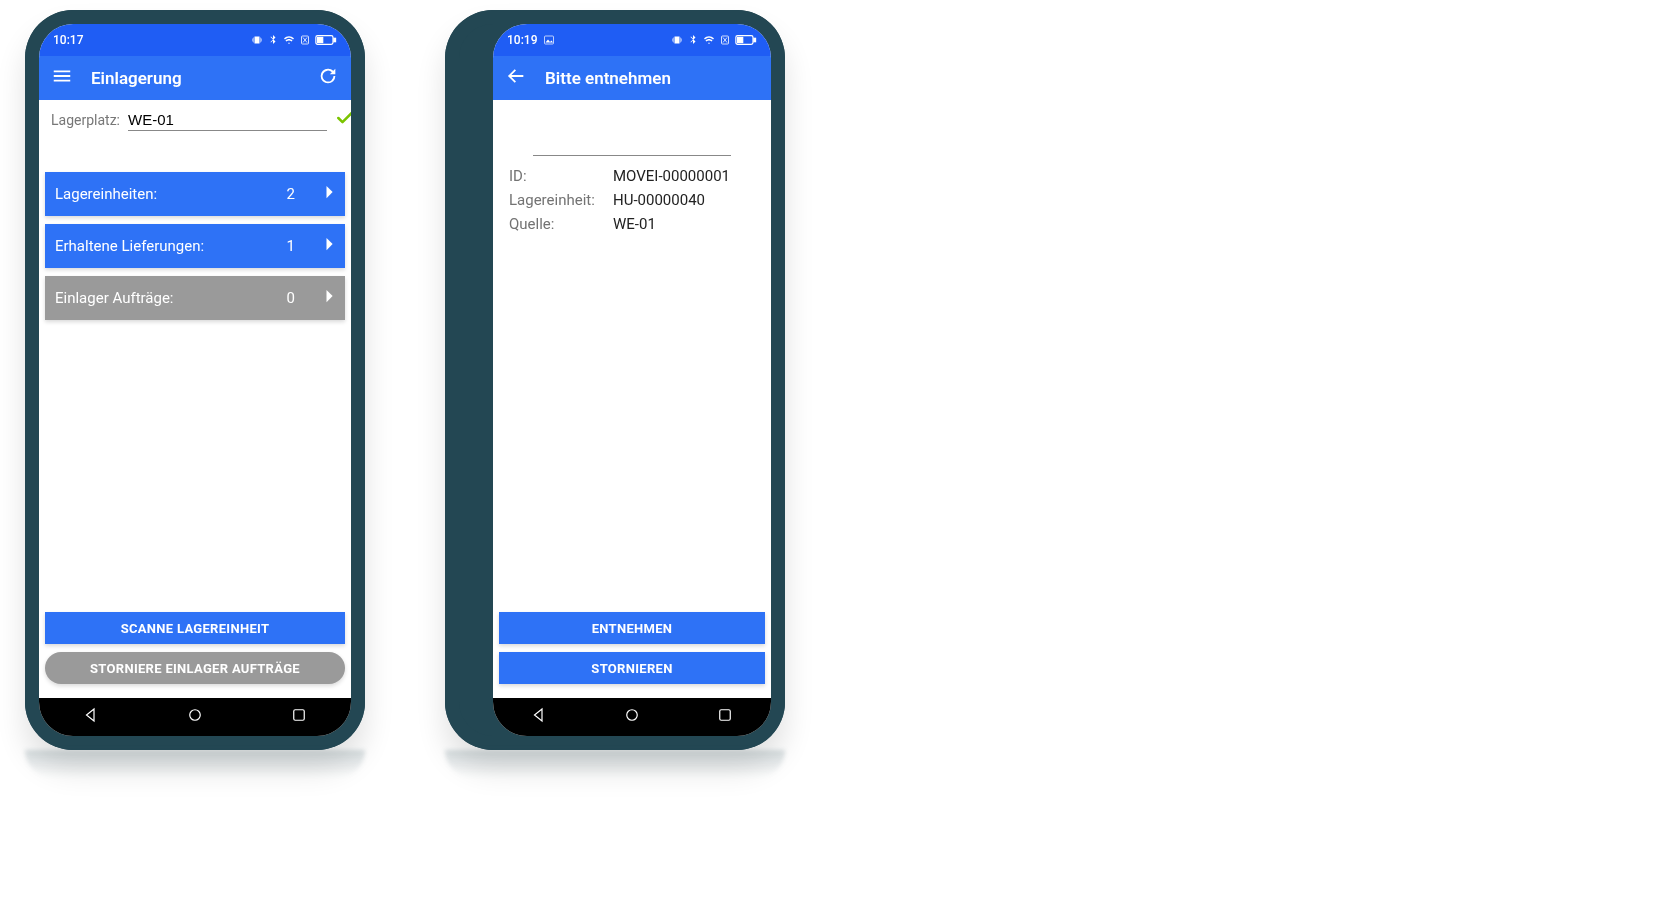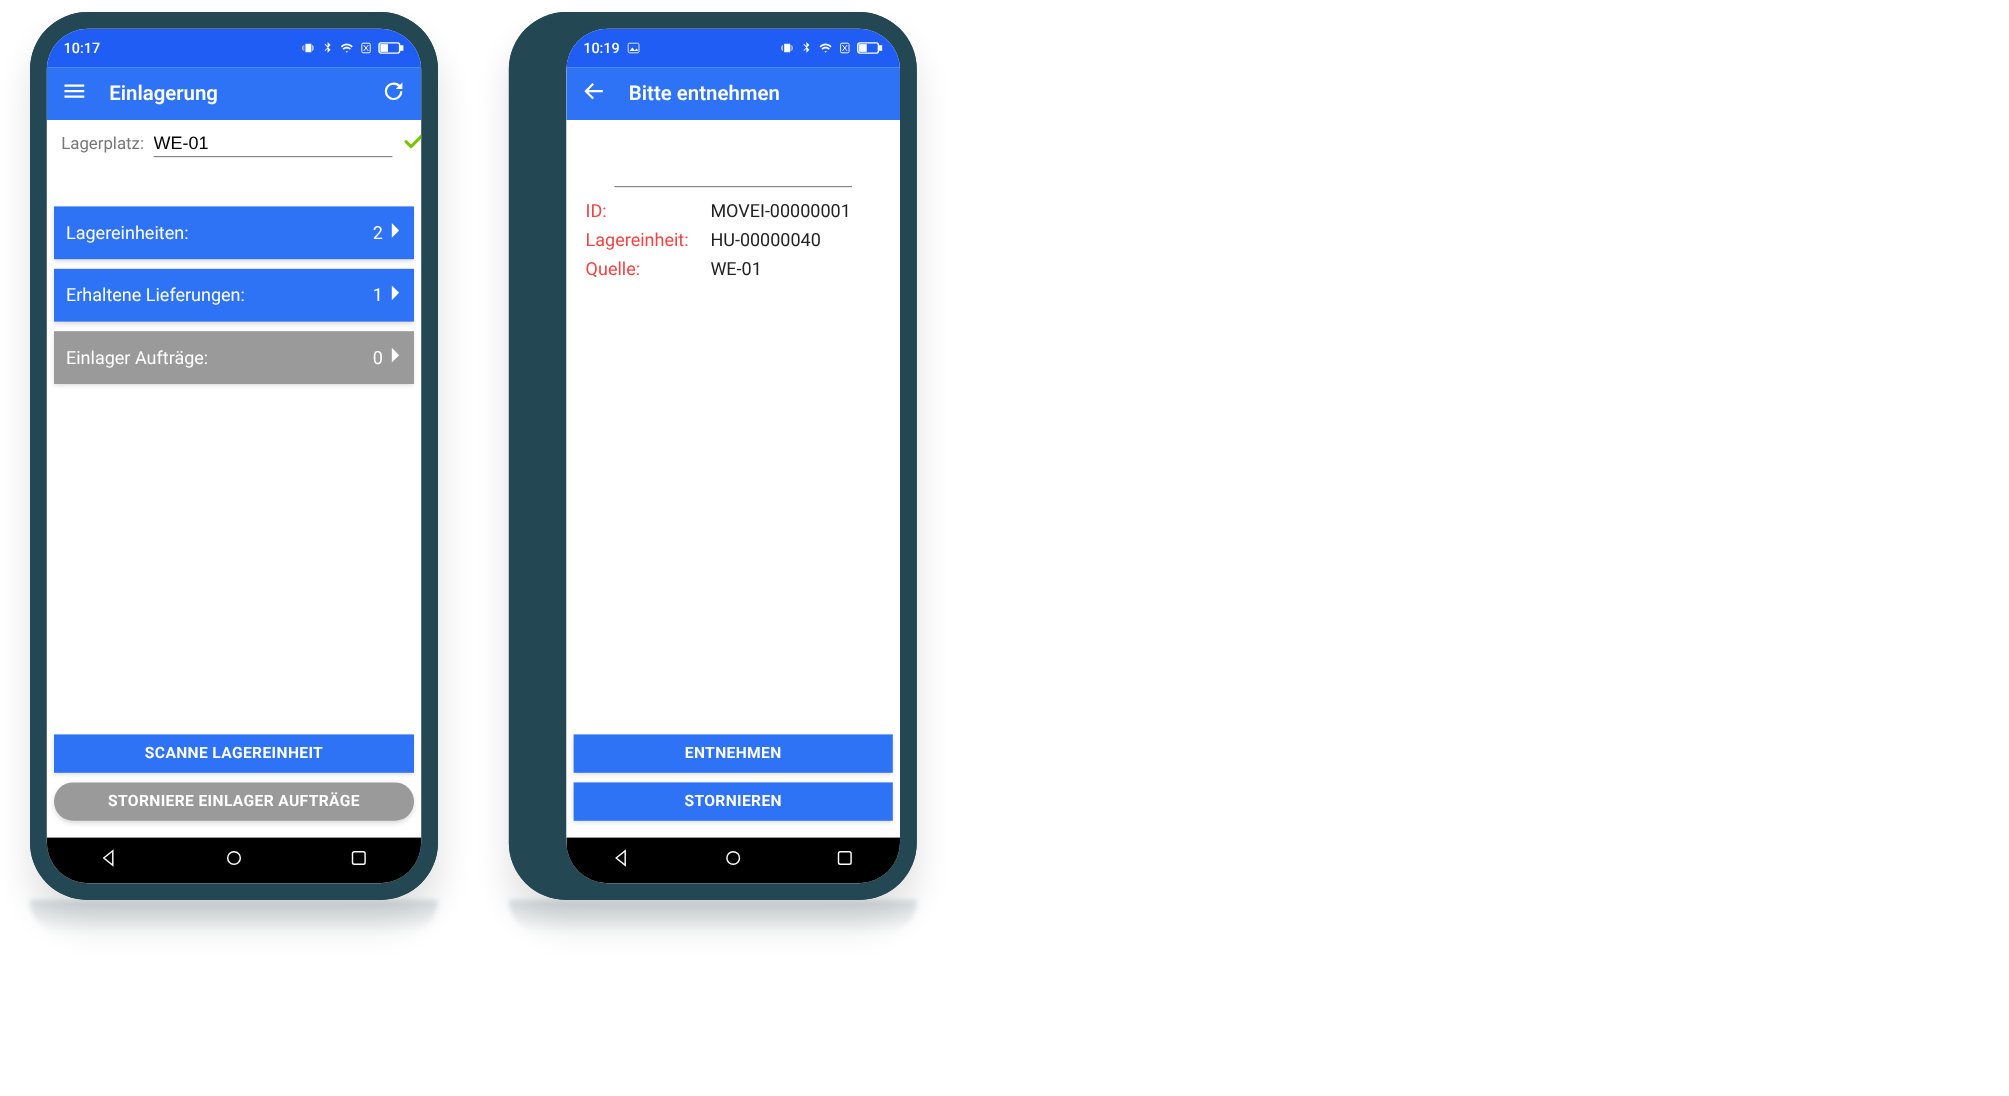--- a/index.html
+++ b/index.html
@@ -13,21 +13,21 @@
   .phone-frame {
     position: absolute;
     width: 340px;
     height: 740px;
     border-radius: 48px;
     background: #234753;
     box-shadow: 0 20px 30px rgba(0,0,0,.12), inset 0 0 0 14px #234753;
     padding: 14px;
   }
   .phone-frame.left { left: 25px; top: 10px; }
-  .phone-frame.right { left: 424px; top: 10px; padding-left: 48px; }
+  .phone-frame.right { left: 445px; top: 10px; padding-left: 48px; }
   .reflection {
     position: absolute;
     left: 0; right: 0;
     bottom: -28px;
     height: 28px;
     border-radius: 0 0 48px 48px;
     background: linear-gradient(to bottom, rgba(35,71,83,.18), rgba(35,71,83,0));
     filter: blur(2px);
   }
   .screen {
@@ -84,20 +84,21 @@
   .list-item {
     background: #2e72f6;
     color: #fff;
     height: 44px;
     display: flex;
     align-items: center;
     padding: 0 10px;
     font-size: 15px;
     margin-bottom: 8px;
     box-shadow: 0 2px 4px rgba(0,0,0,.15);
+    gap: 24px;
   }
   .list-item.disabled { background: #9a9a9a; }
   .list-item .label { flex: 1; }
   .list-item .count { margin-right: 6px; }
   .list-item .chev svg { width: 10px; height: 14px; fill: #fff; }
   .fill { flex: 1; }
   .action-btn {
     height: 32px;
     display: flex;
     align-items: center;
@@ -125,21 +126,21 @@
     padding: 6px 10px;
     font-size: 15px;
     color: #333;
   }
   .detail-line {
     border-bottom: 1px solid #888;
     height: 50px;
     margin: 0 24px 8px;
   }
   .detail-row { display: flex; gap: 4px; padding: 3px 0; }
-  .detail-label { width: 100px; color: #ef4444; }
+  .detail-label { width: 100px; color: #737373; }
   .detail-value { color: #222; }
 </style>
 </head>
 <body>
 
 <div class="phone-frame left">
   <div class="screen">
 
     <div class="status-bar">
       <span>10:17</span>

